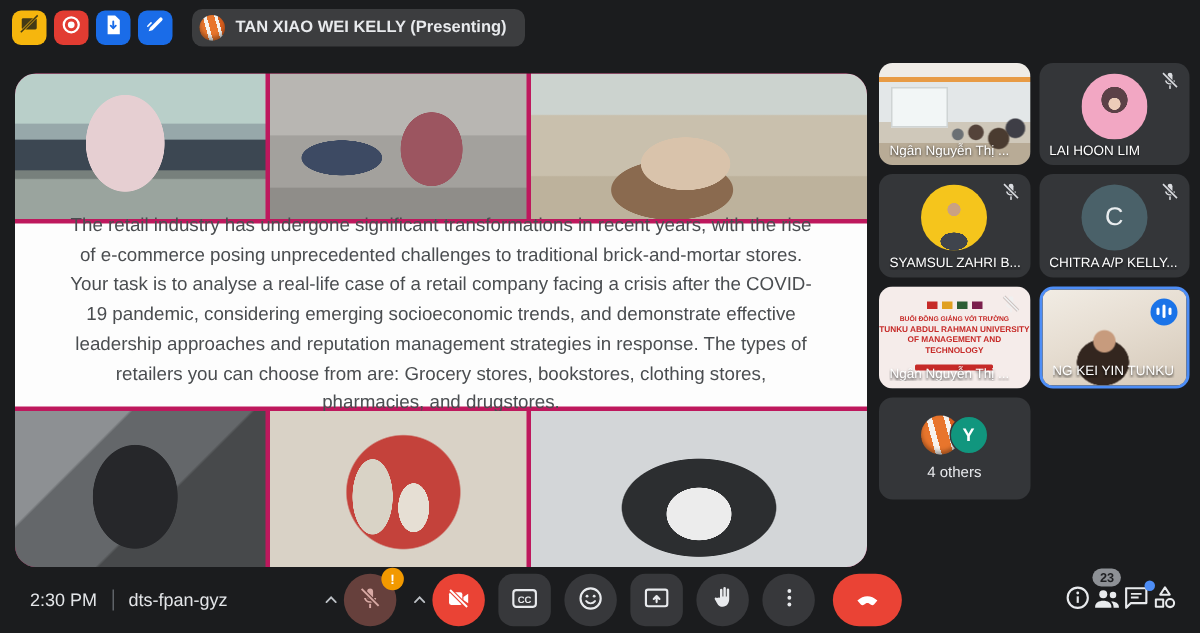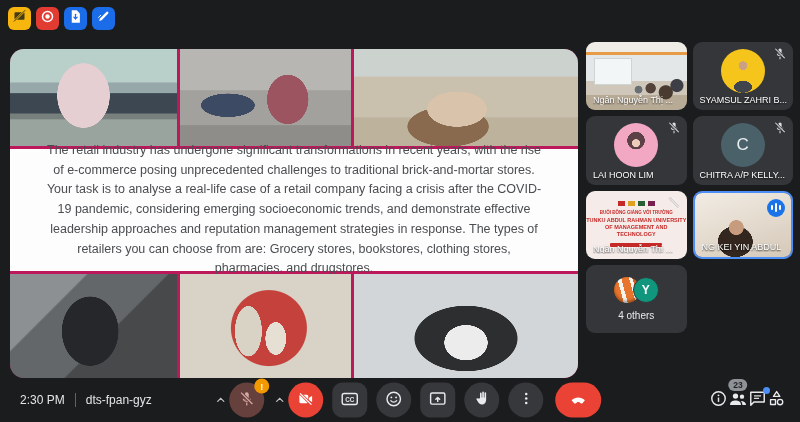--- a/index.html
+++ b/index.html
@@ -121,20 +121,24 @@
     </span>
   </button>
   <button class="tb-btn tb-blue">
     <span>
       <svg width="15" height="15" viewBox="0 0 24 24">
           <path d="M5 19l1.3-3.9L16.6 4.8a1.9 1.9 0 0 1 2.7 2.7L9 17.8 5 19z" fill="#fff"></path>
           <path d="M4 13.5l3.5-3.5" stroke="#fff" stroke-width="1.6" stroke-linecap="round"></path>
         </svg>
     </span>
   </button>
+  <div class="presenter-pill">
+    <span class="fish sm"></span>
+    <span>TAN XIAO WEI KELLY (Presenting)</span>
+  </div>
 </header>
 
 <div class="main">
   <div class="stage">
     <div class="ph p1"></div>
     <div class="ph p2"></div>
     <div class="ph p3"></div>
     <div class="text-panel">
       <p>The retail industry has undergone significant transformations in recent years, with the rise of e-commerce posing unprecedented challenges to traditional brick-and-mortar stores. Your task is to analyse a real-life case of a retail company facing a crisis after the COVID-19 pandemic, considering emerging socioeconomic trends, and demonstrate effective leadership approaches and reputation management strategies in response. The types of retailers you can choose from are: Grocery stores, bookstores, clothing stores, pharmacies, and drugstores.</p>
     </div>
@@ -155,38 +159,38 @@
         <svg viewBox="0 0 24 24" width="14" height="14">
             <g fill="#dadce0">
               <rect x="9.2" y="2.5" width="5.6" height="10.5" rx="2.8"></rect>
               <path d="M6.2 11.5h1.9a4 4 0 0 0 7.8 0h1.9a6 6 0 0 1-11.6 0z"></path>
               <rect x="11.1" y="17" width="1.8" height="4"></rect>
             </g>
             <line x1="4" y1="3" x2="20" y2="19" stroke="#343639" stroke-width="4"></line>
             <line x1="4" y1="3" x2="20" y2="19" stroke="#dadce0" stroke-width="1.8"></line>
           </svg>
       </span>
-      <div class="avatar av-yellow"></div>
-      <span class="tlabel">SYAMSUL ZAHRI B...</span>
+      <div class="avatar av-pink"></div>
+      <span class="tlabel">LAI HOON LIM</span>
     </div>
 
     <div class="tile">
       <span class="mic-ind">
         <svg viewBox="0 0 24 24" width="14" height="14">
             <g fill="#dadce0">
               <rect x="9.2" y="2.5" width="5.6" height="10.5" rx="2.8"></rect>
               <path d="M6.2 11.5h1.9a4 4 0 0 0 7.8 0h1.9a6 6 0 0 1-11.6 0z"></path>
               <rect x="11.1" y="17" width="1.8" height="4"></rect>
             </g>
             <line x1="4" y1="3" x2="20" y2="19" stroke="#343639" stroke-width="4"></line>
             <line x1="4" y1="3" x2="20" y2="19" stroke="#dadce0" stroke-width="1.8"></line>
           </svg>
       </span>
-      <div class="avatar av-pink"></div>
-      <span class="tlabel">LAI HOON LIM</span>
+      <div class="avatar av-yellow"></div>
+      <span class="tlabel">SYAMSUL ZAHRI B...</span>
     </div>
 
     <div class="tile">
       <span class="mic-ind">
         <svg viewBox="0 0 24 24" width="14" height="14">
             <g fill="#dadce0">
               <rect x="9.2" y="2.5" width="5.6" height="10.5" rx="2.8"></rect>
               <path d="M6.2 11.5h1.9a4 4 0 0 0 7.8 0h1.9a6 6 0 0 1-11.6 0z"></path>
               <rect x="11.1" y="17" width="1.8" height="4"></rect>
             </g>
@@ -227,21 +231,21 @@
       <span class="tlabel">Ngân Nguyễn Thị ...</span>
     </div>
 
     <div class="tile speaking">
       <div class="vid vid-selina"></div>
       <span class="spk-ind">
           <i></i>
           <i></i>
           <i></i>
         </span>
-      <span class="tlabel">NG KEI YIN ABDUL</span>
+      <span class="tlabel">NG KEI YIN TUNKU</span>
     </div>
 
     <div class="tile">
       <div class="others-wrap">
         <div class="others-avs">
           <span class="fish md"></span>
           <span class="av-y">
               <span>Y</span>
             </span>
         </div>

